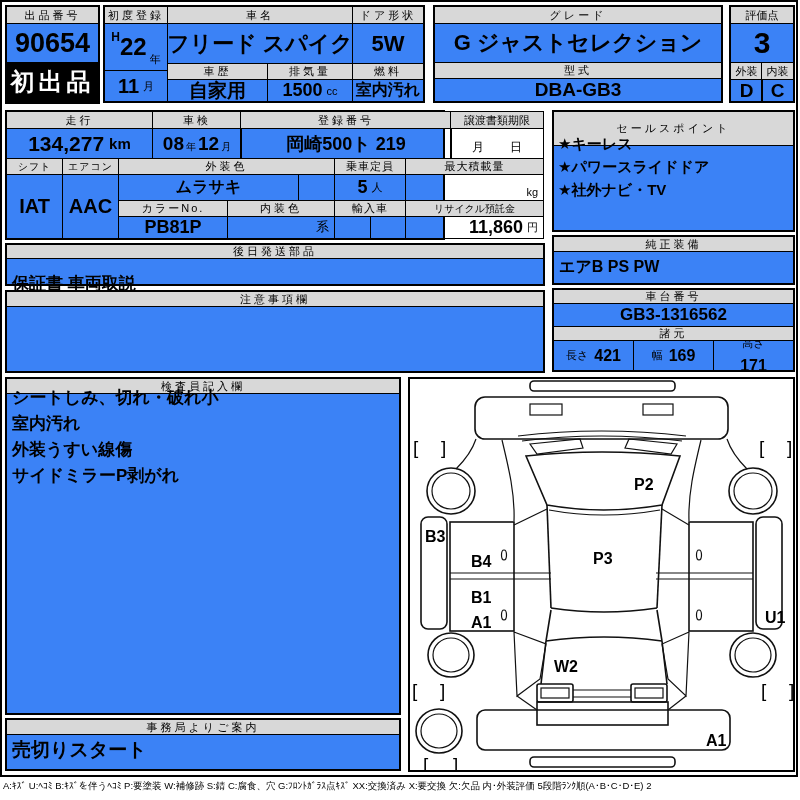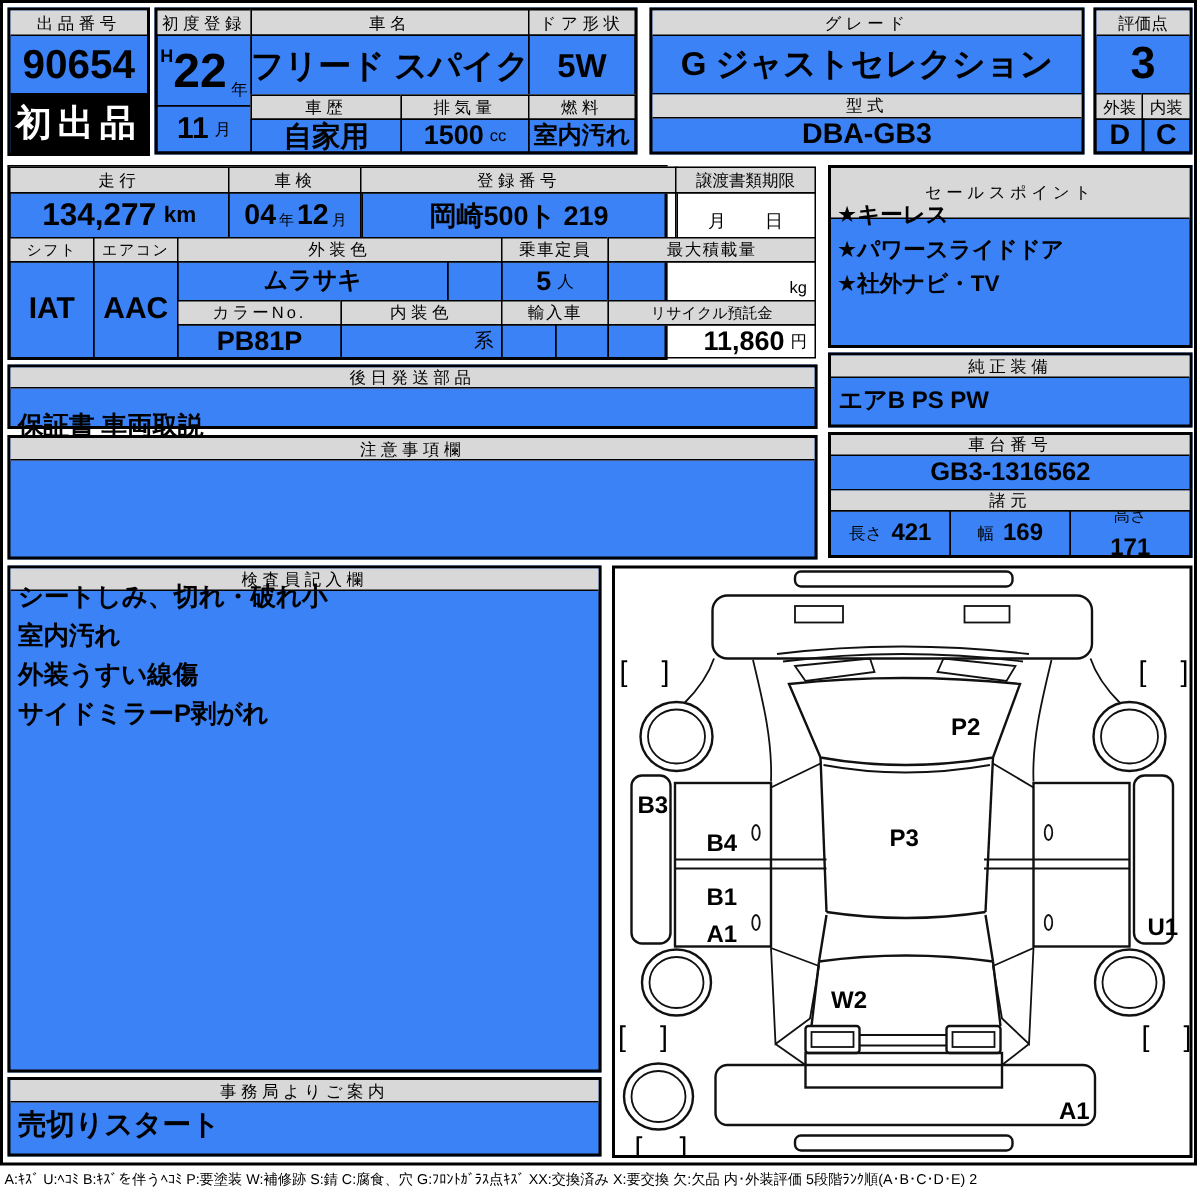--- a/index.html
+++ b/index.html
@@ -38,21 +38,21 @@
   <div class="box" style="left:5px;top:5px;width:95px;height:99px;">
     <div class="cell hdr" style="left:0;top:0;width:91px;height:17px;border-bottom:1px solid #000;">出品番号</div>
     <div class="cell val" style="left:0;top:17px;width:91px;height:38px;font-size:27px;">90654</div>
     <div class="cell badge" style="left:0;top:55px;width:91px;height:40px;">初出品</div>
   </div>
 
   <div class="box" style="left:103px;top:5px;width:322px;height:98px;">
     <div class="cell hdr bd" style="left:-1px;top:-1px;width:64px;height:18px;">初度登録</div>
     <div class="cell bd" style="left:-1px;top:16px;width:64px;height:48px;">
       <span style="font-size:12px;font-weight:bold;align-self:flex-start;margin-top:6px;">H</span>
-        <span style="font-size:32px;font-weight:bold;">22</span>
+        <span style="font-size:24px;font-weight:bold;">22</span>
         <span style="font-size:11px;align-self:flex-end;margin:0 0 3px 3px;">年</span>
     </div>
     <div class="cell bd" style="left:-1px;top:63px;width:64px;height:32px;">
       <span style="font-size:20px;font-weight:bold;">11</span>
         <span class="unit">月</span>
     </div>
     <div class="cell hdr bd" style="left:62px;top:-1px;width:186px;height:18px;">車名</div>
     <div class="cell val bd" style="left:62px;top:16px;width:186px;height:41px;font-size:22px;">フリード スパイク</div>
     <div class="cell hdr bd" style="left:247px;top:-1px;width:72px;height:18px;">ドア形状</div>
     <div class="cell val bd" style="left:247px;top:16px;width:72px;height:41px;font-size:22px;">5W</div>
@@ -84,21 +84,21 @@
   </div>
 
   <div class="box" style="left:5px;top:110px;width:440px;height:130px;">
     <div class="cell hdr bd" style="left:-1px;top:-1px;width:147px;height:18px;">走行</div>
     <div class="cell bd" style="left:-1px;top:16px;width:147px;height:31px;">
       <span style="font-size:21px;font-weight:bold;">134,277</span>
         <span style="font-size:15px;font-weight:bold;margin-left:5px;">km</span>
     </div>
     <div class="cell hdr bd" style="left:145px;top:-1px;width:90px;height:18px;">車検</div>
     <div class="cell bd" style="left:145px;top:16px;width:90px;height:31px;">
-      <span style="font-size:19px;font-weight:bold;">04</span>
+      <span style="font-size:19px;font-weight:bold;">08</span>
         <span style="font-size:10px;align-self:flex-end;margin:0 2px 4px 2px;">年</span>
         <span style="font-size:19px;font-weight:bold;">12</span>
         <span style="font-size:10px;align-self:flex-end;margin:0 0 4px 2px;">月</span>
     </div>
     <div class="cell hdr bd" style="left:233px;top:-1px;width:212px;height:18px;">登録番号</div>
     <div class="cell val bd" style="left:233px;top:16px;width:212px;height:31px;font-size:18px;">岡崎500ト 219</div>
     <div class="cell hdr tight bd" style="left:443px;top:-1px;width:94px;height:18px;">譲渡書類期限</div>
     <div class="cell bd bottom" style="left:443px;top:16px;width:94px;height:31px;gap:26px;font-size:12px;">
       <span>月</span>
         <span>日</span>

